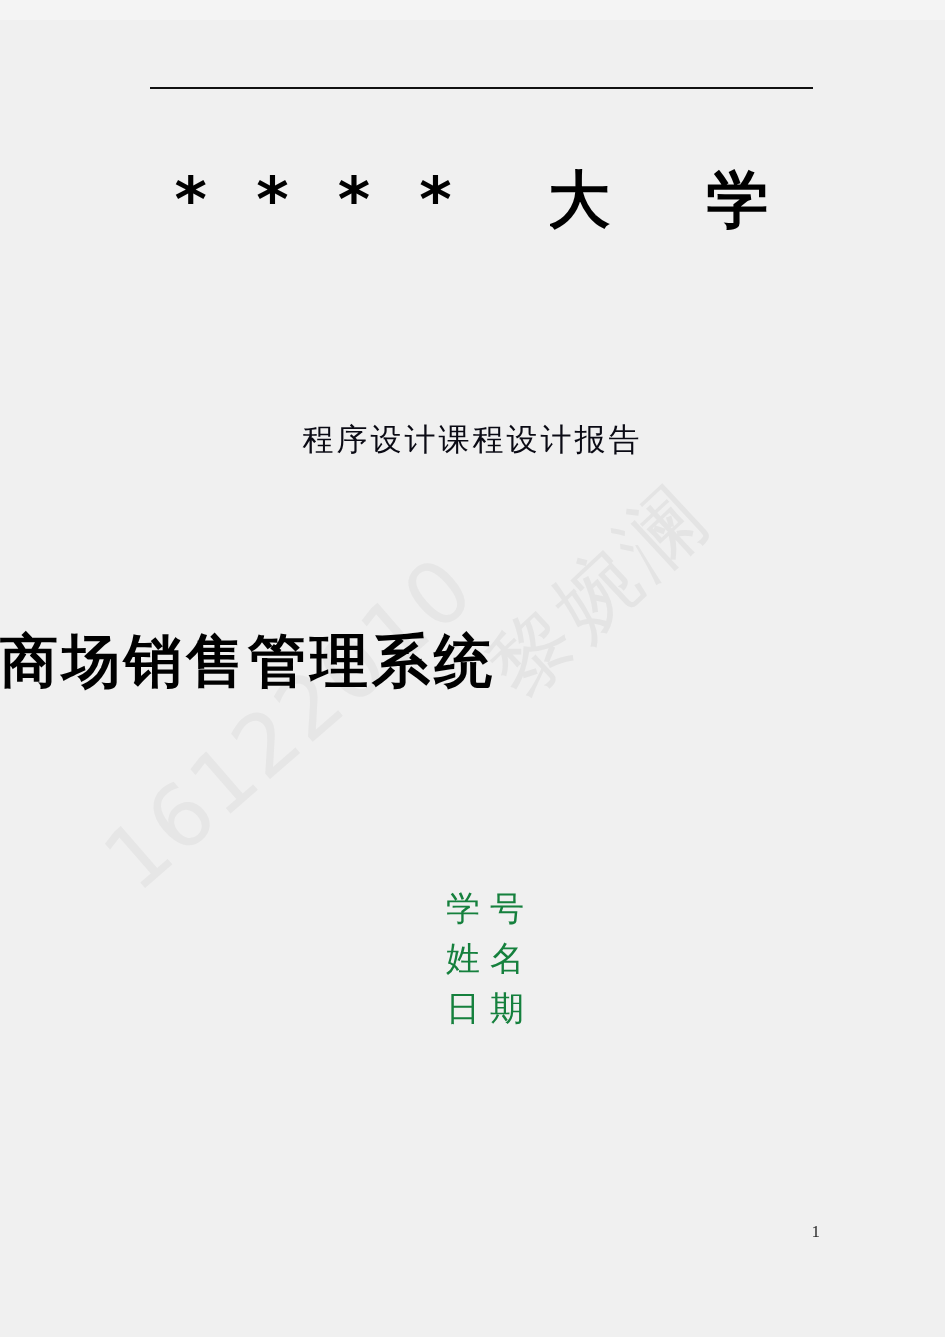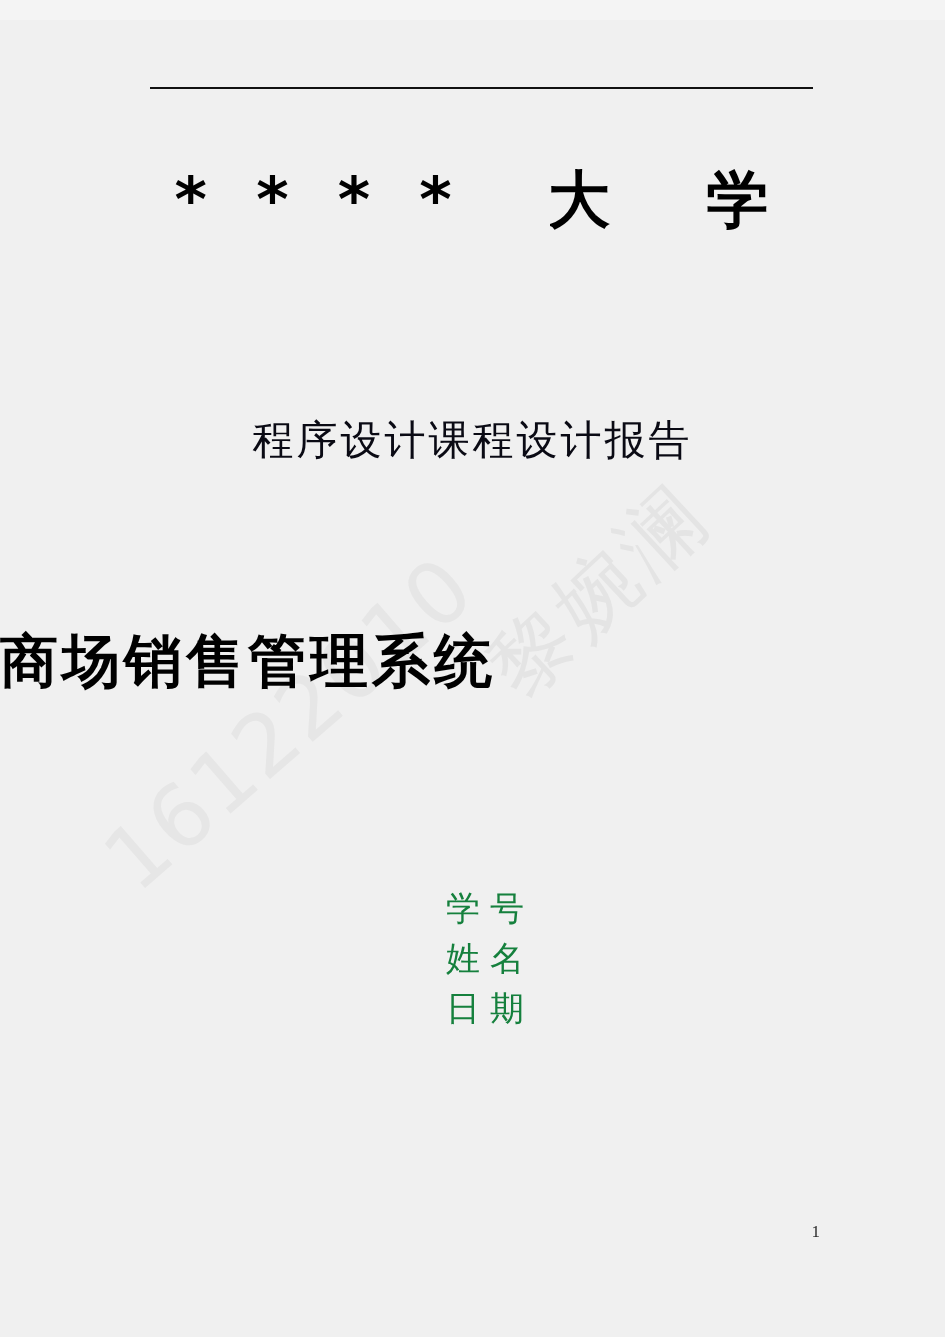--- a/index.html
+++ b/index.html
@@ -101,21 +101,21 @@
     letter-spacing: 2px;
     white-space: pre;
   }
 
   .report-type {
     position: absolute;
     left: 0;
     top: 412px;
     width: 945px;
     text-align: center;
-    font-size: 41px;
+    font-size: 31px;
     line-height: 56px;
     color: #0a0a14;
     letter-spacing: 3px;
     font-family: Liberation Serif, serif;
   }
 
   .project-title {
     position: absolute;
     left: 0;
     top: 622px;

